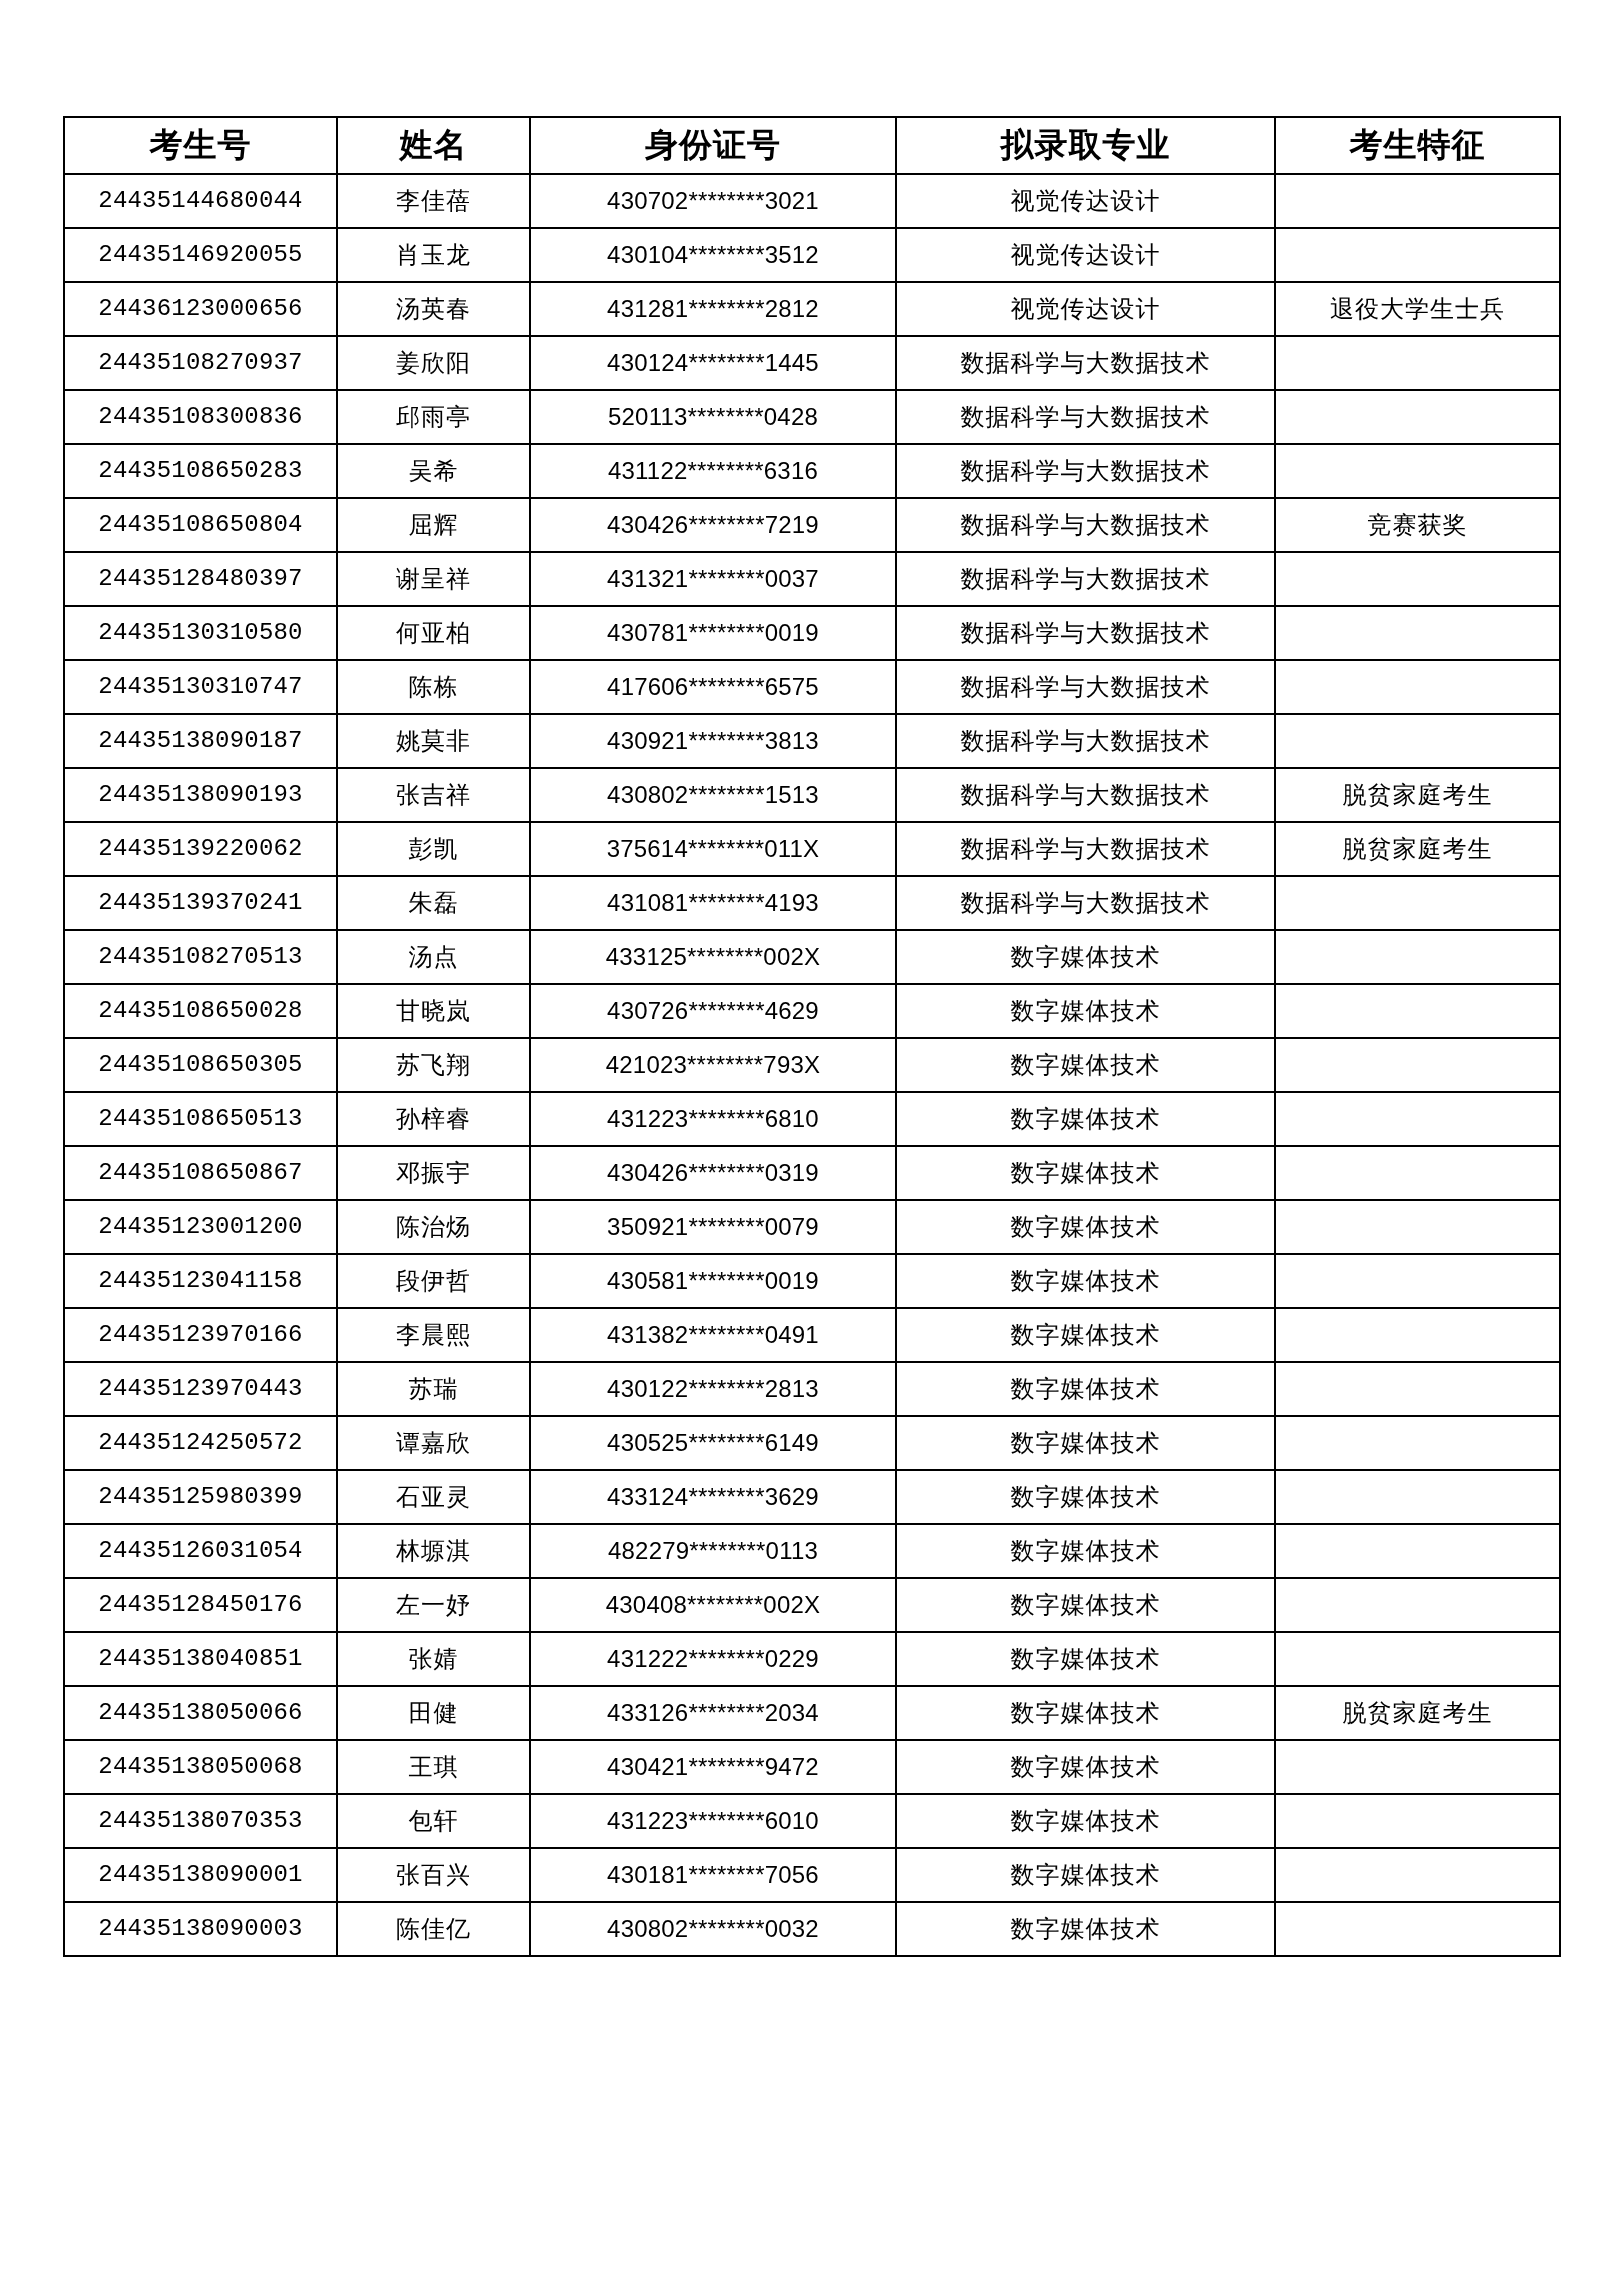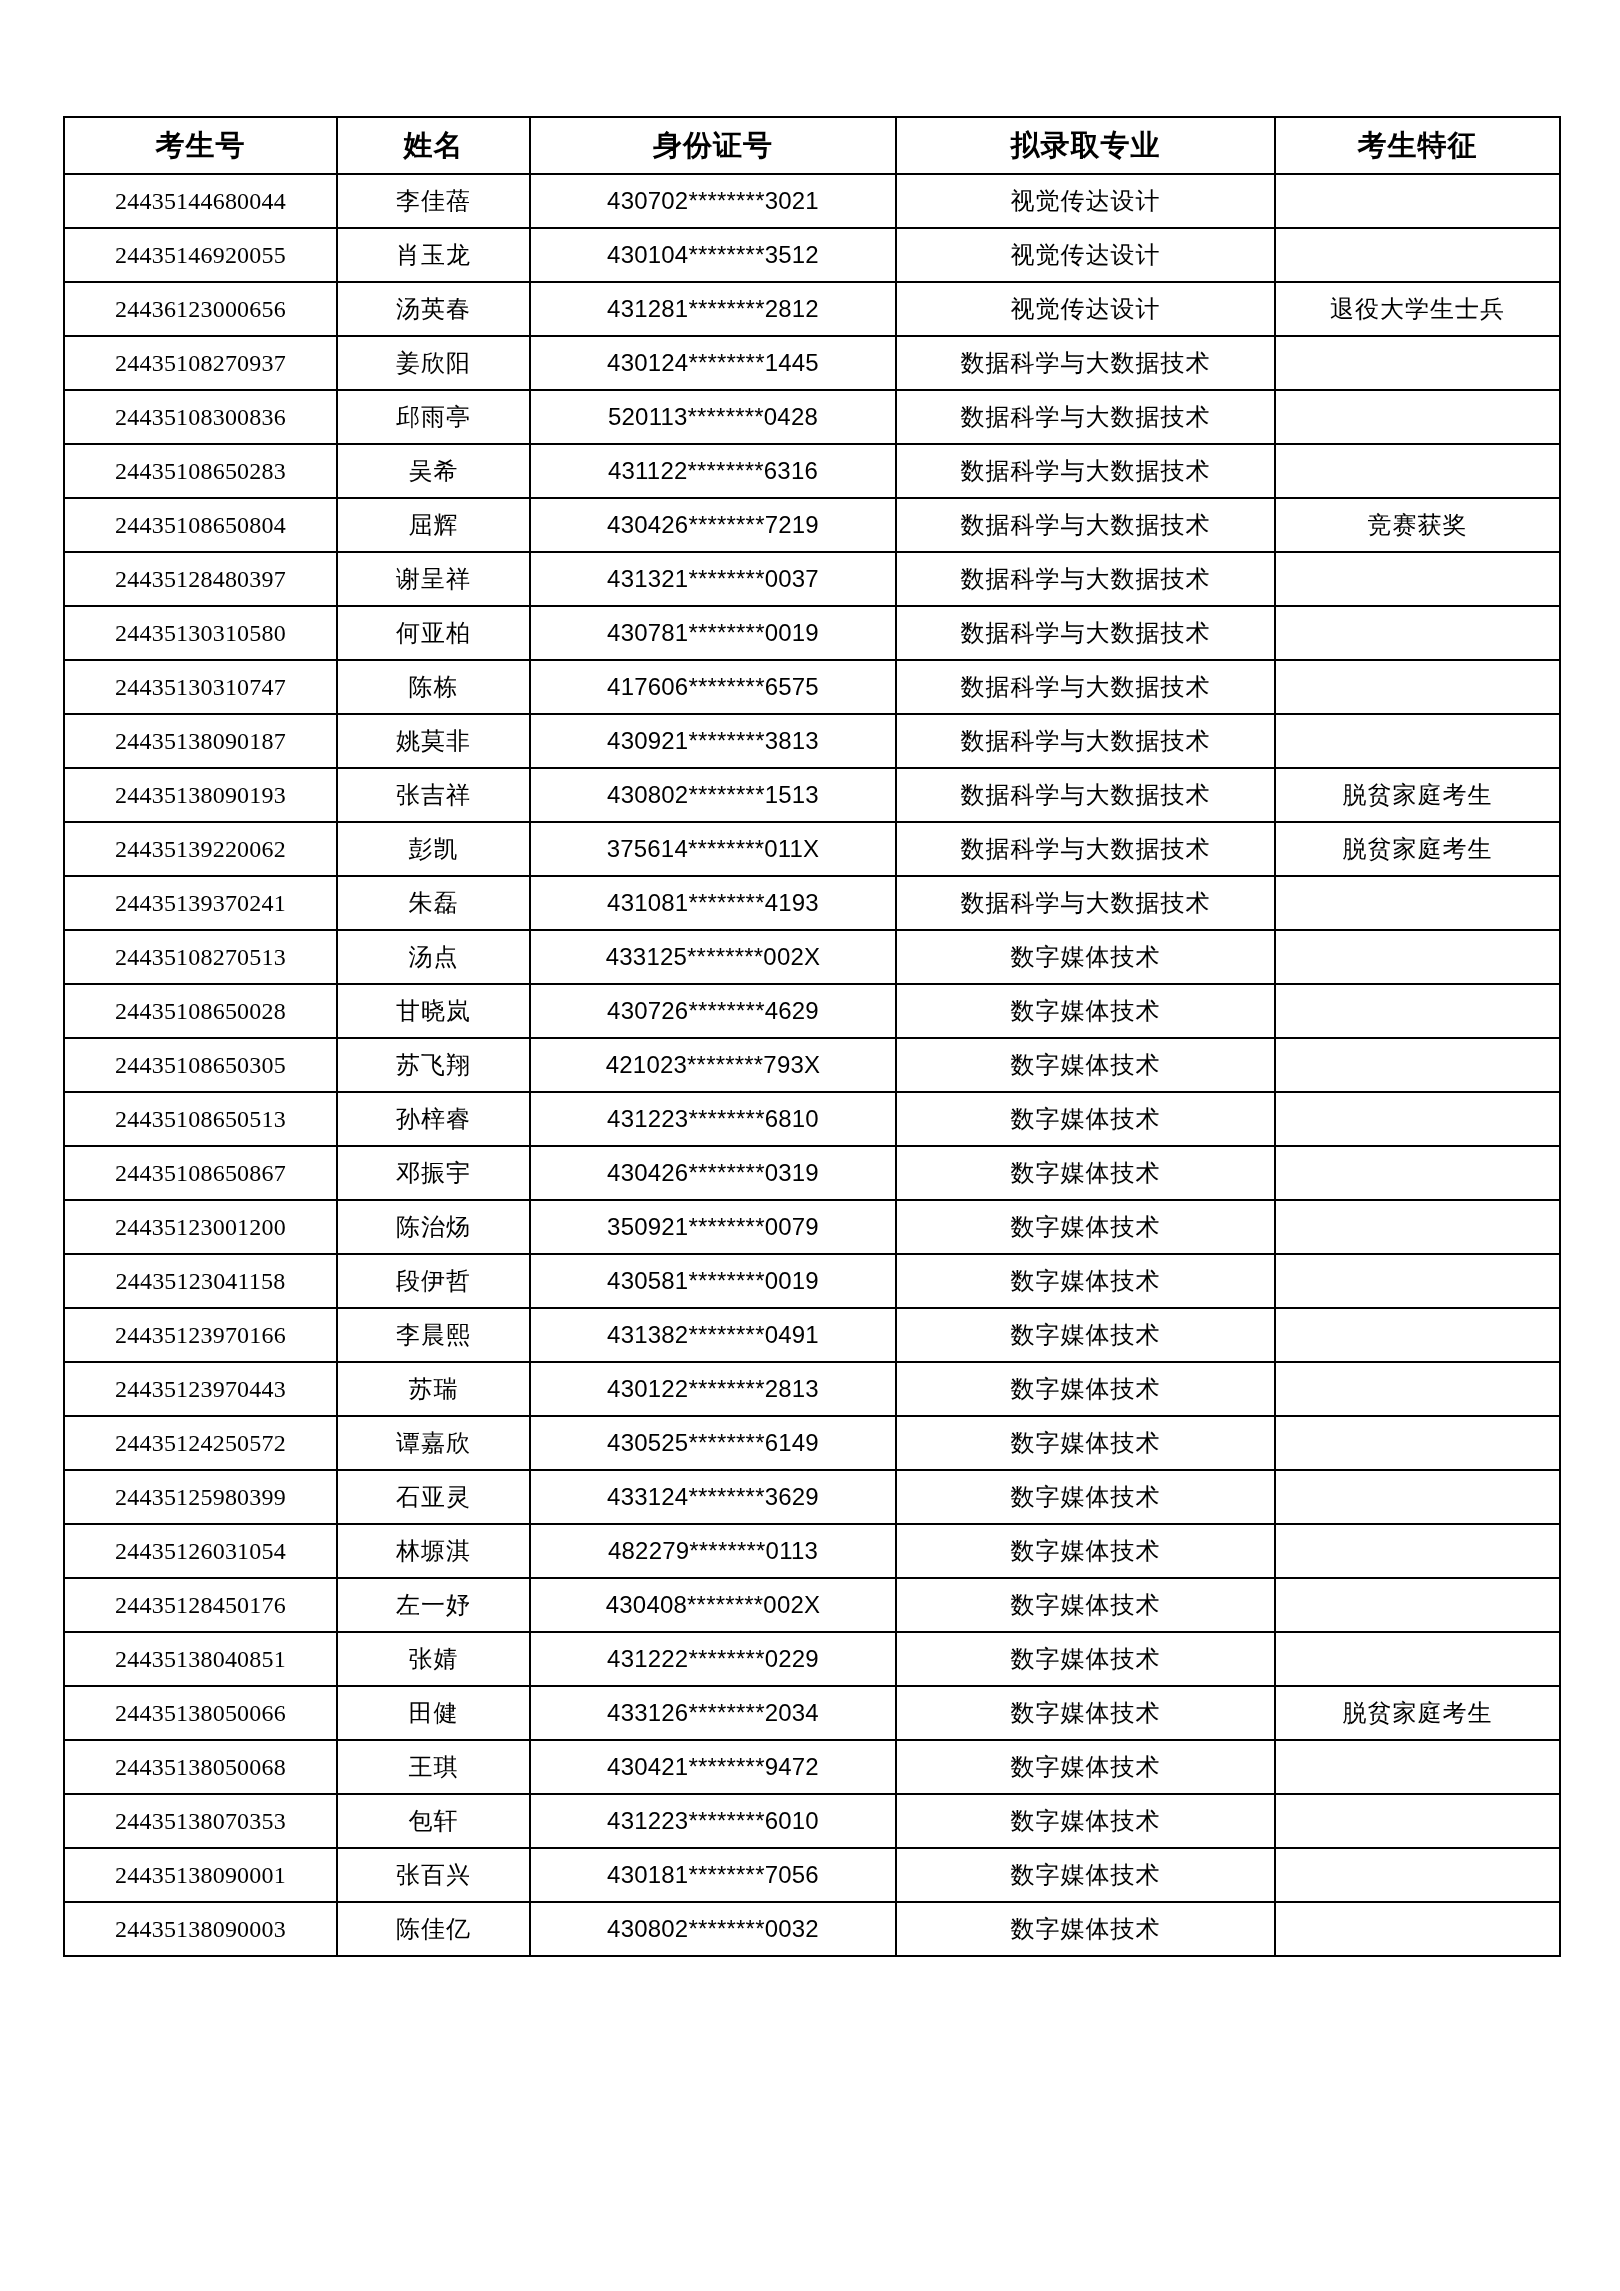--- a/index.html
+++ b/index.html
@@ -44,30 +44,30 @@
     height: 52px;
     padding: 0 3.9px;
     text-align: center;
     vertical-align: middle;
     line-height: 1.1;
     white-space: nowrap;
     overflow: hidden;
   }
   table.roster thead th {
     font-weight: bold;
-    font-size: 29px;
+    font-size: 33px;
     letter-spacing: 1px;
     height: 55px;
   }
   table.roster tbody td {
     font-weight: normal;
     font-size: 24px;
   }
   td.col-exam {
-    font-family: Liberation Serif, serif;
+    font-family: Liberation Mono, monospace;
     letter-spacing: 0.2px;
     margin-top: 43px;
   }
   td.col-id {
     font-family: Liberation Sans, sans-serif;
     letter-spacing: 0.2px;
   }
   td.col-name, td.col-major, td.col-trait {
     letter-spacing: 1px;
   }

